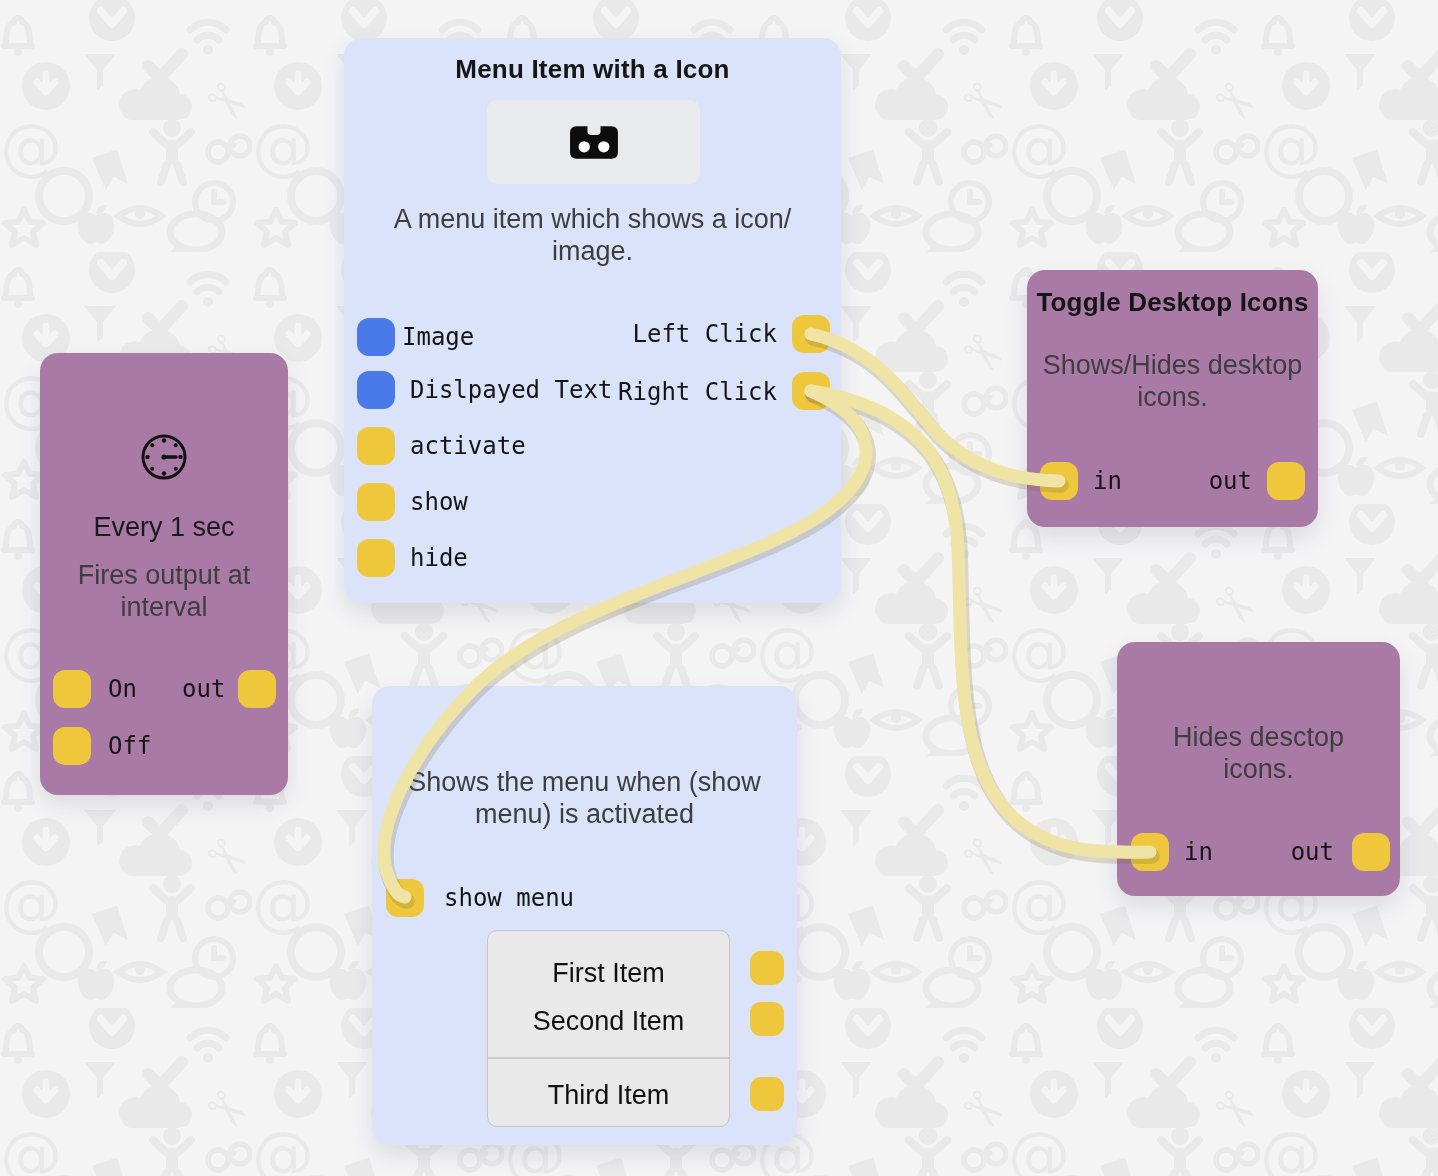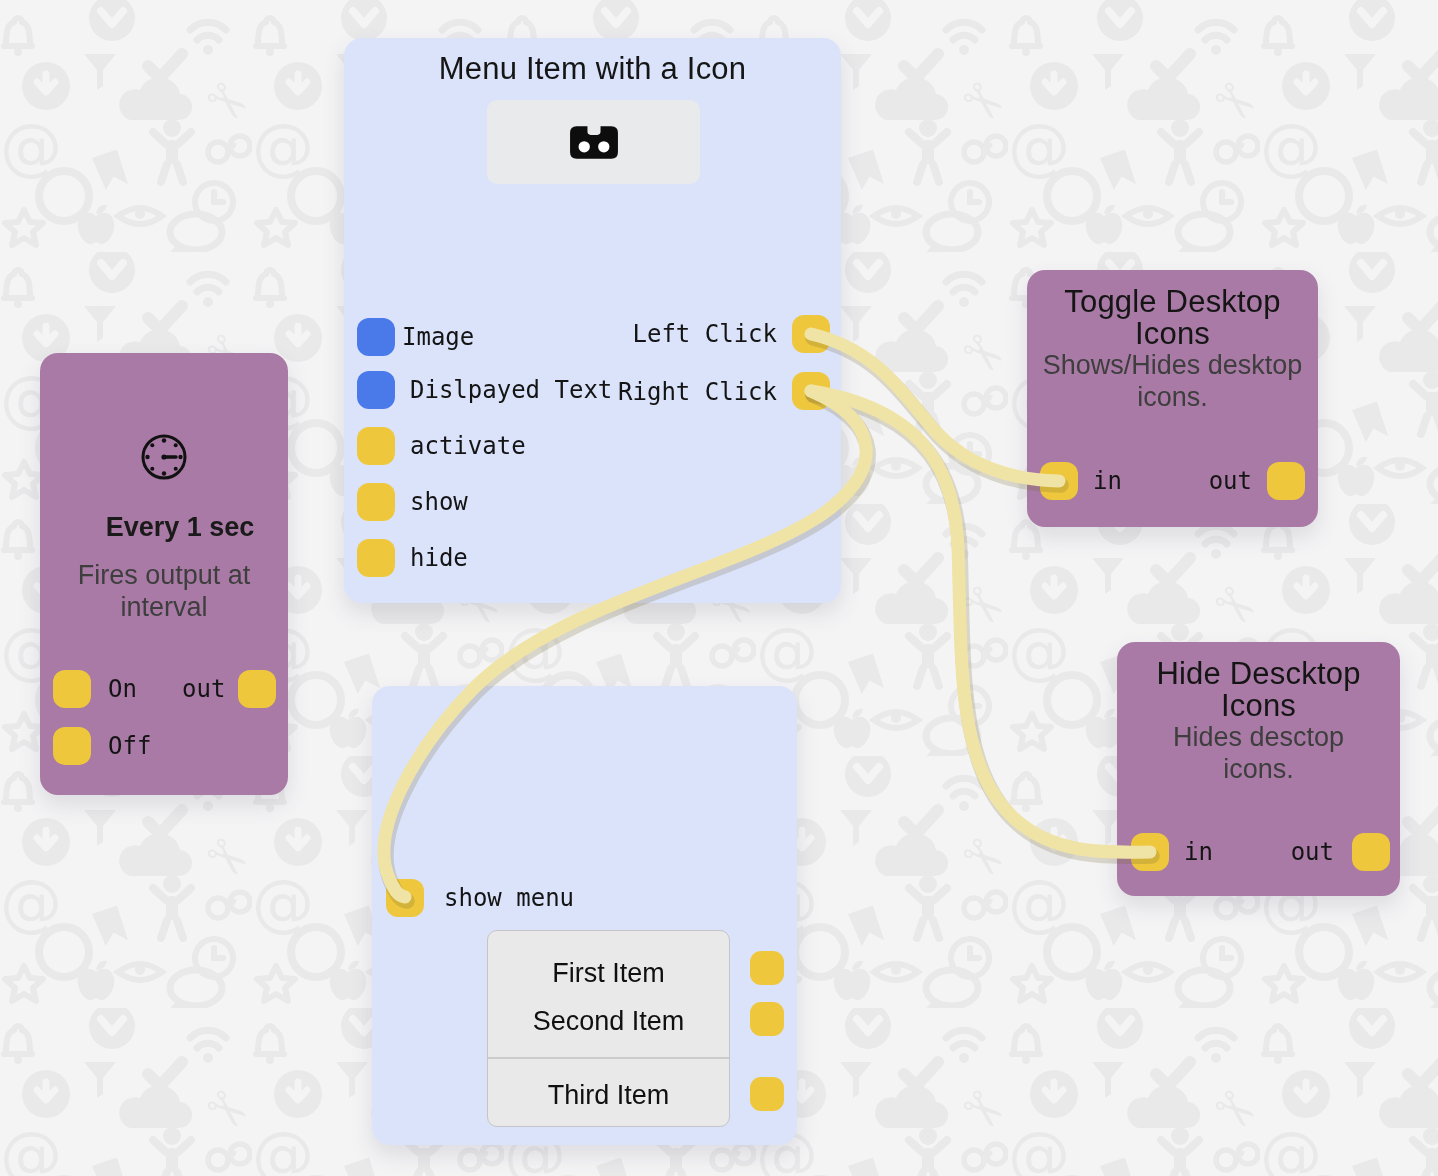--- a/index.html
+++ b/index.html
@@ -13,25 +13,25 @@
   *{margin:0;padding:0;box-sizing:border-box}
   html,body{width:1438px;height:1176px;overflow:hidden}
   body{position:relative;background:var(--background);font-family:"Liberation Sans",sans-serif}
   .bg-layer{position:absolute;left:0;top:0;z-index:0}
   .pf{fill:var(--pattern-icon)}
   .ps{stroke:var(--pattern-icon)}
   .node{position:absolute;border-radius:18px;box-shadow:0 10px 22px rgba(60,60,90,.13);z-index:2}
   .purple{background:var(--node-purple)}
   .blue{background:var(--node-blue)}
   .ntitle{position:absolute;left:0;width:100%;text-align:center;
-          font-weight:400;font-size:31px;line-height:32px;color:var(--title-text);letter-spacing:.2px}
+          font-weight:700;font-size:26px;line-height:32px;color:var(--title-text);letter-spacing:.2px}
   .ndesc{position:absolute;left:0;width:100%;text-align:center;white-space:pre-line;
          font-weight:400;font-size:27px;line-height:32px;color:var(--desc-text)}
-  .nsub{position:absolute;left:16px;width:100%;text-align:center;
-        font-weight:700;font-size:27px;line-height:32px;color:#1a1a1a}
+  .nsub{position:absolute;left:0;width:100%;text-align:center;
+        font-weight:400;font-size:27px;line-height:32px;color:#1a1a1a}
   .icon-wrap{position:absolute;left:0;width:100%;display:flex;justify-content:center}
   .port{position:absolute;width:38px;height:38px;border-radius:12px}
   .port.sm{width:34px;height:34px;border-radius:11px}
   .yellow{background:var(--port-yellow)}
   .blueport{background:var(--port-blue)}
   .plabel{position:absolute;font-family:"DejaVu Sans Mono",monospace;font-size:24px;
           line-height:38px;color:#141414;white-space:pre}
   .plabel.right{text-align:left}
   .iconbox{position:absolute;background:var(--icon-box-bg);border-radius:10px;
            display:flex;align-items:center;justify-content:center}
@@ -142,20 +142,22 @@
 
 <div class="node blue" style="left:344px;top:38px;width:497px;height:565px">
   <div class="ntitle" style="top:15px">Menu Item with a Icon</div>
   <div class="iconbox" style="left:143px;top:62px;width:213px;height:84px">
     <svg width="48" height="37" viewBox="0 0 44 34">
       <path d="M6 2 L16 2 L16 7 Q16 10 19 10 L25 10 Q28 10 28 7 L28 2 L38 2 Q44 2 44 8 L44 26 Q44 32 38 32 L6 32 Q0 32 0 26 L0 8 Q0 2 6 2 Z" fill="#0d0d0d"></path>
       <circle cx="13" cy="21" r="5.2" fill="#fff"></circle>
       <circle cx="31" cy="21" r="5.2" fill="#fff"></circle>
     </svg>
   </div>
+  <div class="ndesc" style="top:165px">A menu item which shows a icon/
+image.</div>
 
   <div class="port blueport" style="left:13px;top:280px"></div>
   <div class="plabel" style="left:58px;top:280px">Image</div>
   <div class="port blueport" style="left:13px;top:333px"></div>
   <div class="plabel" style="left:66px;top:333px">Dislpayed Text</div>
   <div class="port yellow" style="left:13px;top:389px"></div>
   <div class="plabel" style="left:66px;top:389px">activate</div>
   <div class="port yellow" style="left:13px;top:445px"></div>
   <div class="plabel" style="left:66px;top:445px">show</div>
   <div class="port yellow" style="left:13px;top:501px"></div>
@@ -171,30 +173,31 @@
   <div class="ntitle" style="top:16px">Toggle Desktop Icons</div>
   <div class="ndesc" style="top:79px">Shows/Hides desktop
 icons.</div>
   <div class="port yellow" style="left:13px;top:192px"></div>
   <div class="plabel" style="left:66px;top:192px">in</div>
   <div class="plabel right" style="right:66px;top:192px">out</div>
   <div class="port yellow" style="left:240px;top:192px"></div>
 </div>
 
 <div class="node purple" style="left:1117px;top:642px;width:283px;height:254px">
-  <div class="ntitle" style="top:16px">Hide Descktop Icons</div>
   <div class="ndesc" style="top:79px">Hides desctop
 icons.</div>
   <div class="port yellow" style="left:14px;top:191px"></div>
   <div class="plabel" style="left:67px;top:191px">in</div>
   <div class="plabel right" style="right:66px;top:191px">out</div>
   <div class="port yellow" style="left:235px;top:191px"></div>
 </div>
 
 <div class="node blue" style="left:372px;top:686px;width:425px;height:459px">
+  <div class="ndesc" style="top:80px">Shows the menu when (show
+menu) is activated</div>
   <div class="port yellow" style="left:14px;top:193px"></div>
   <div class="plabel" style="left:72px;top:193px">show menu</div>
 
   <div class="menubox" style="left:115px;top:244px;width:243px;height:197px">
     <div class="mitem" style="top:72px">Second Item</div>
     <div class="mitem" style="top:24px">First Item</div>
     <div class="mdivider" style="top:126px"></div>
     <div class="mitem" style="top:146px">Third Item</div>
   </div>
   <div class="port yellow sm" style="left:378px;top:265px"></div>

